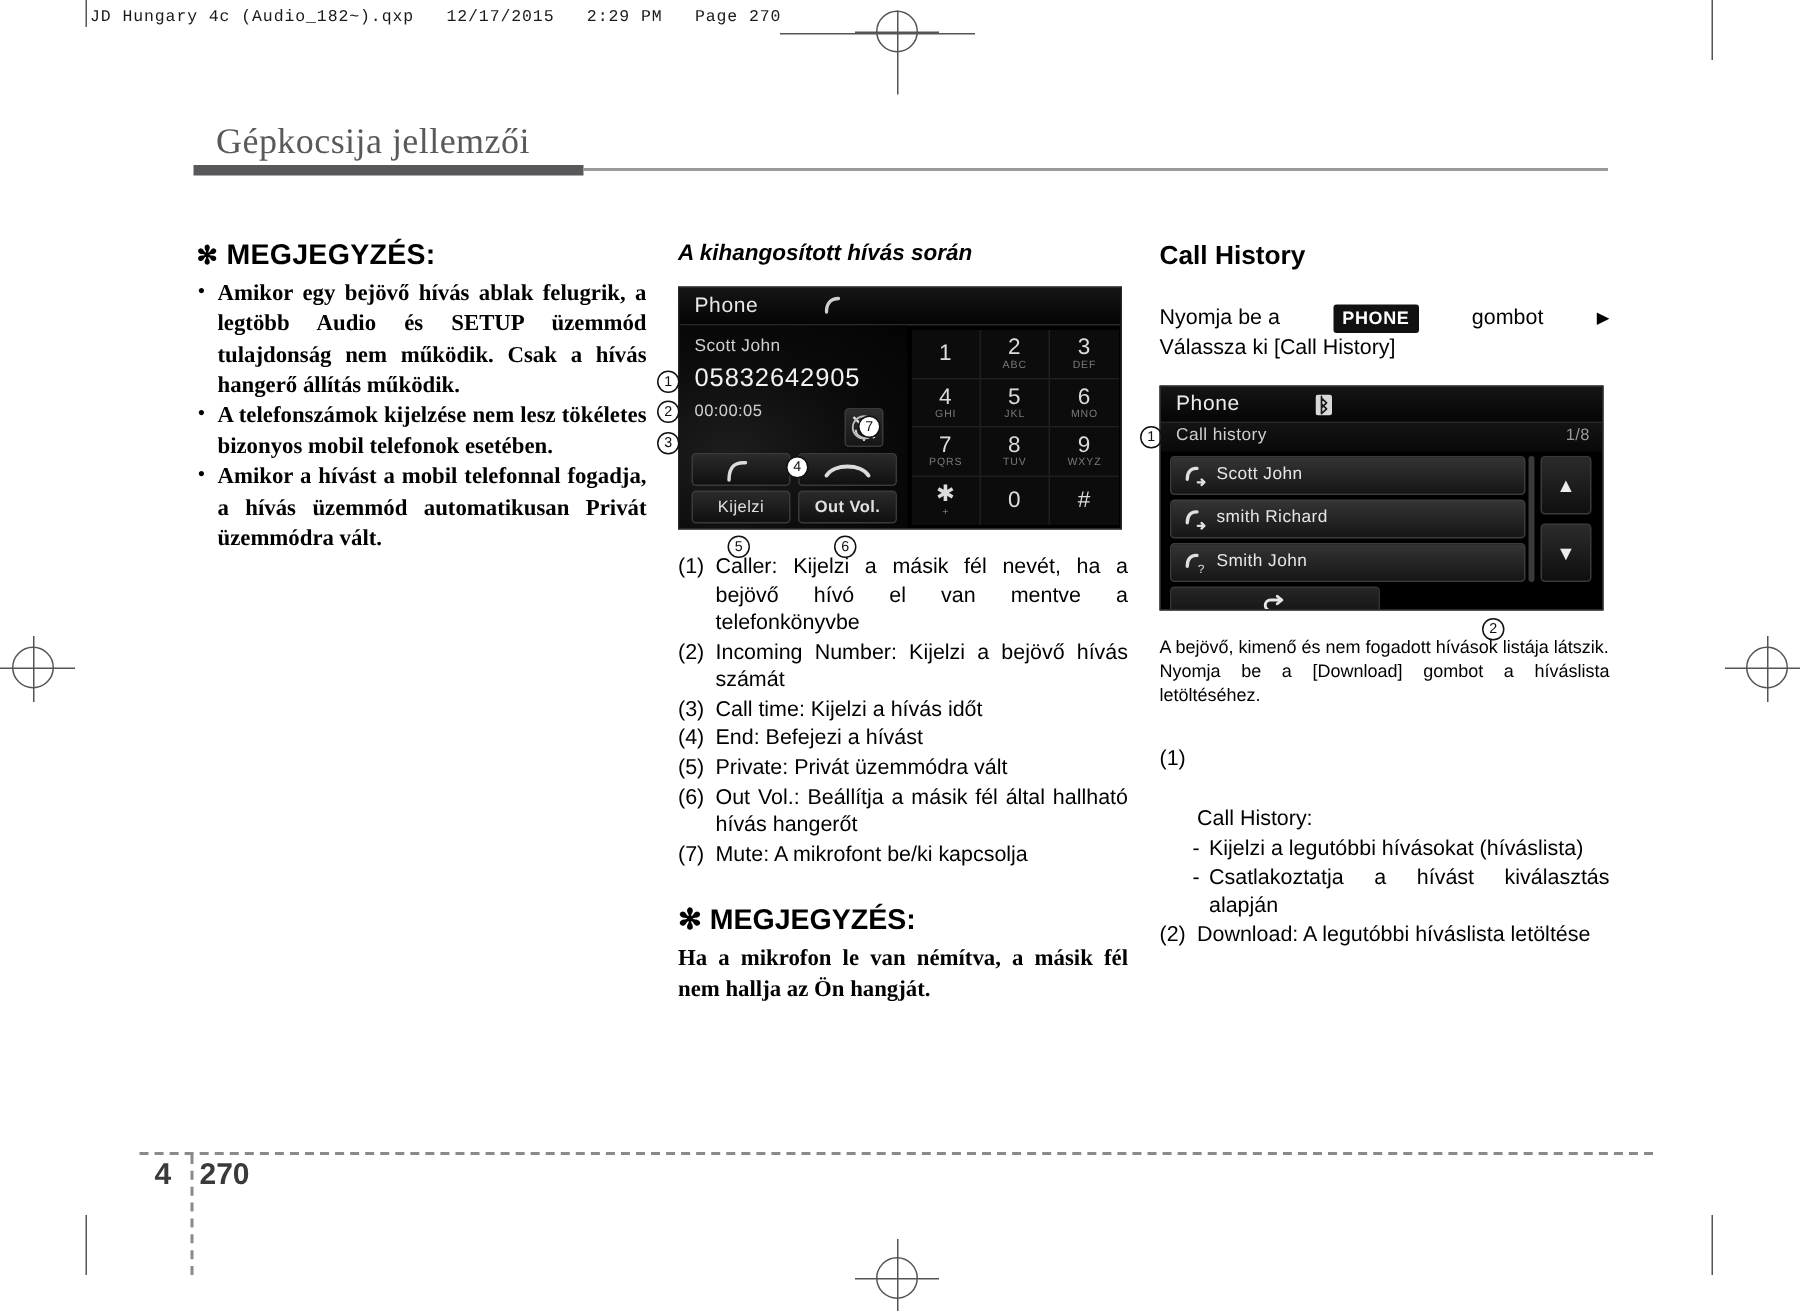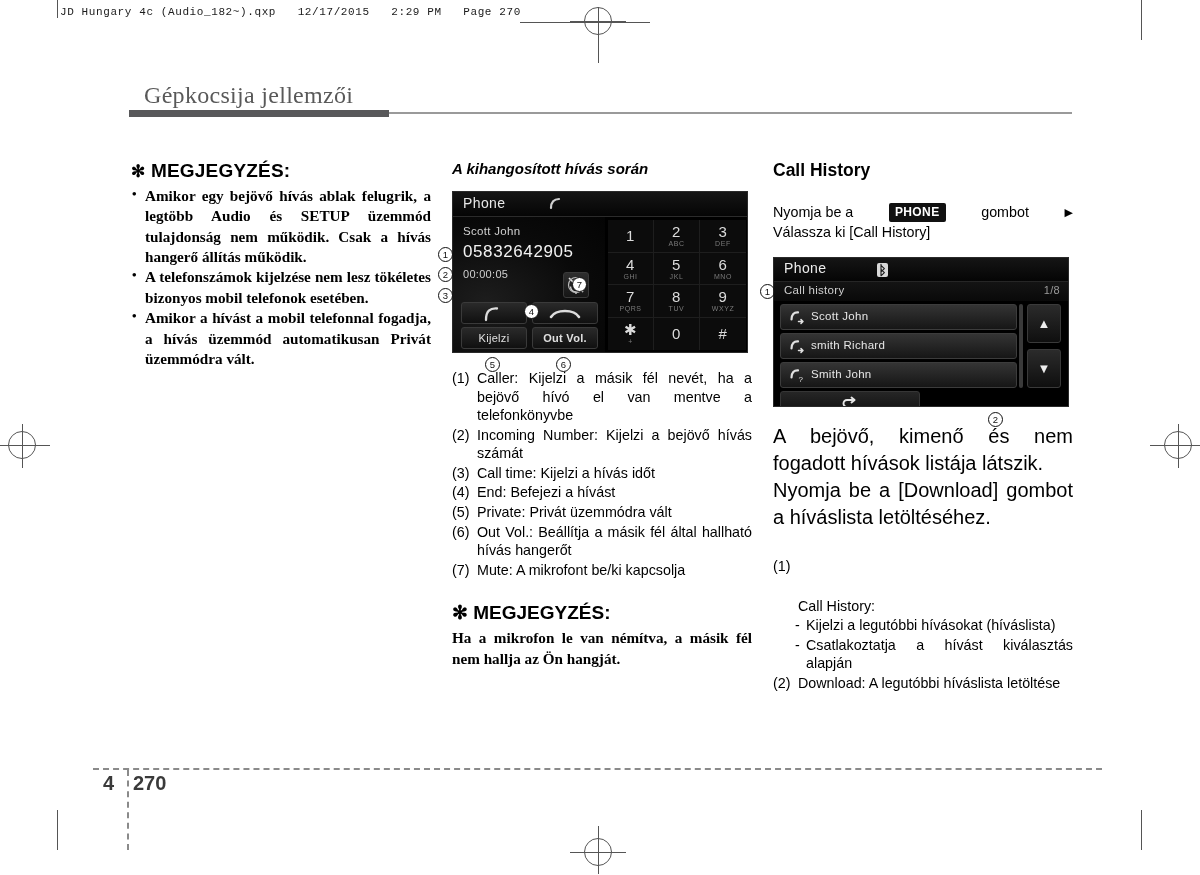--- a/index.html
+++ b/index.html
@@ -317,21 +317,21 @@
     background:linear-gradient(#262626,#0d0d0d);
     border:1px solid #363636; border-radius:3px;
     display:flex; align-items:center; justify-content:center;
     color:#e2e2e2; font-size:11.5px; letter-spacing:0.3px;
   }
   .s2-botbtn.back { left:6px; width:140px; }
   .s2-botbtn.dl   { left:150px; width:139px;margin-top:43px; }
 
   .para-after {
     margin-top:16px;
-    font-size:20px; line-height:1.35; text-align:justify;
+    font-size:12px; line-height:1.35; text-align:justify;
   }
   .para-after .p2 { margin-top:0px; }
 </style>
 </head>
 <body>
 
 <div class="file-header">JD Hungary 4c (Audio_182~).qxp   12/17/2015   2:29 PM   Page 270</div>
 <div class="header-rule"></div>
 <div class="reg-mark" style="left:584px; top:7px;"></div>
 <div class="reg-cross-h" style="left:570px; top:21px; width:56px;"></div>

